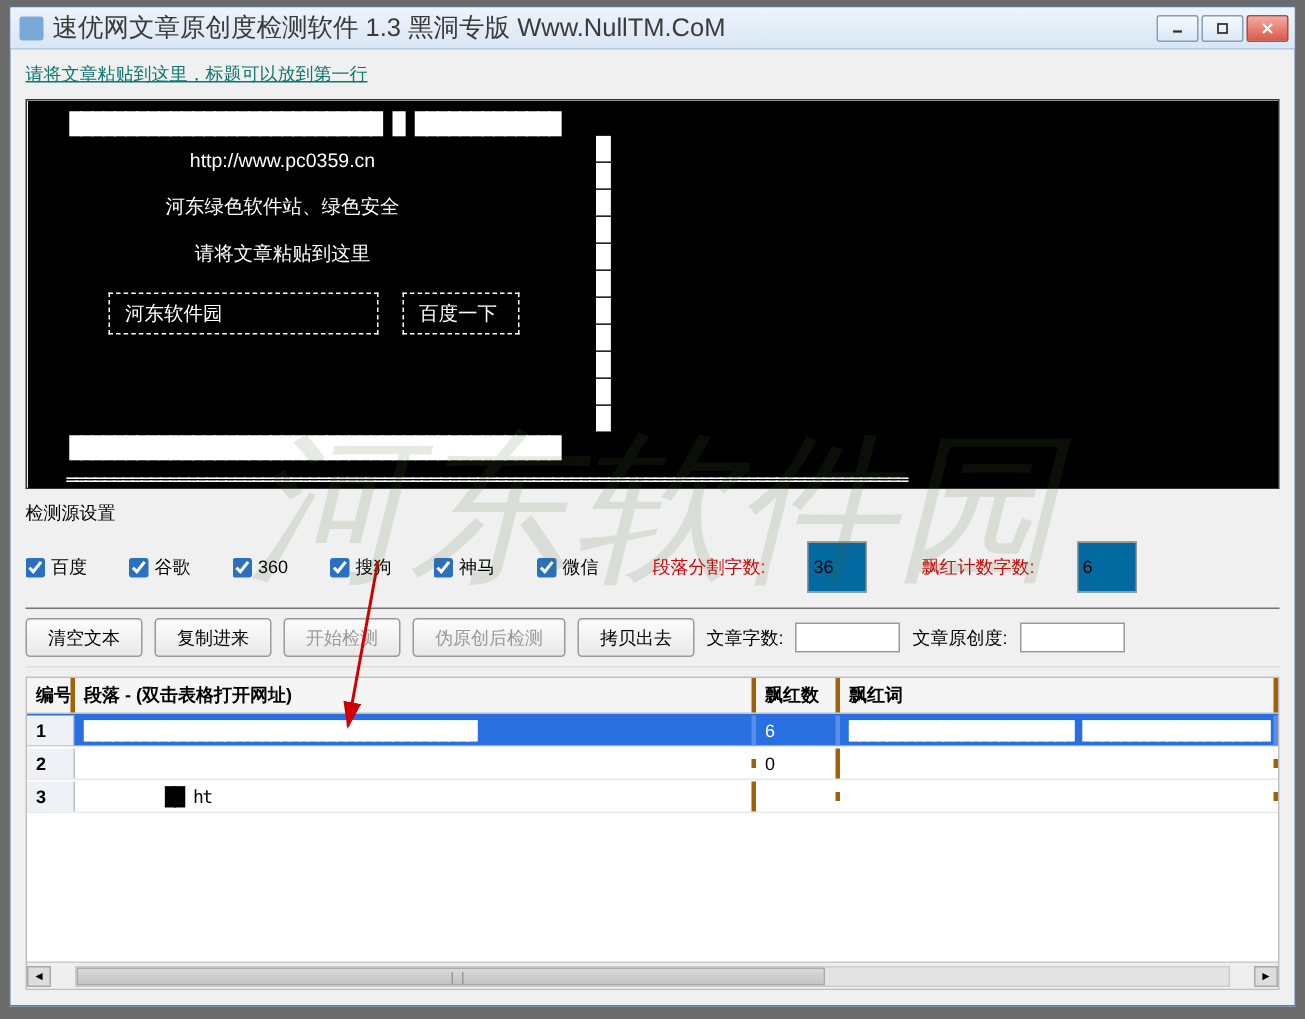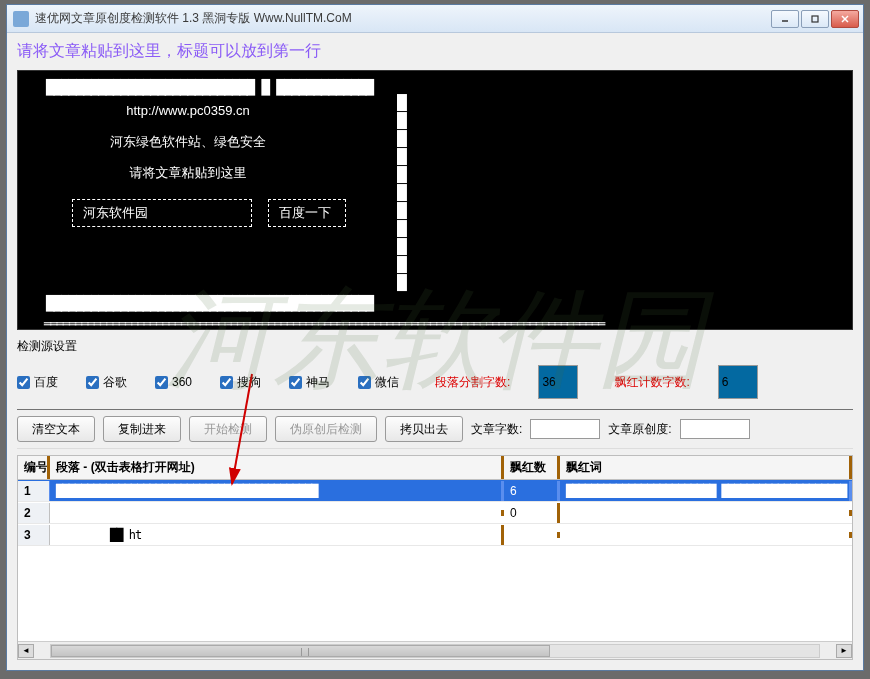--- a/index.html
+++ b/index.html
@@ -27,27 +27,27 @@
       border-bottom: 1px solid #b8c8dc;
       display: flex;
       align-items: center;
       padding: 0 4px 0 6px;
     }
     .app-icon {
       width: 16px; height: 16px;
       background: #7aa8d8; border-radius: 2px;
       margin-right: 6px;
     }
-    .titlebar-text { color: #3a3a3a; flex: 1; font-size: 12px; }
+    .titlebar-text { color: #3a3a3a; flex: 1; font-size: 17px; }
     .win-btns { display: flex; gap: 2px; }
     .win-btn { width: 28px; height: 18px; border: 1px solid #8a9eb8; border-radius: 2px; display: flex; align-items: center; justify-content: center; font-size: 10px; background: linear-gradient(#f5f9fe,#dbe8f6); }
     .win-btn.close { background: linear-gradient(#f4aaa0,#d85b4b); color: #fff; border-color: #b04a3e; }
     .win-btn svg { width: 10px; height: 10px; }
     .content { flex: 1; padding: 6px 10px 10px 10px; display: flex; flex-direction: column; gap: 6px; }
-    .placeholder-line { color: #8b5cf6; font-size: 16px; padding: 2px 0; }
+    .placeholder-line { color: #0f766e; font-size: 12px; padding: 2px 0; text-decoration: underline; }
     .black-area {
       background: #000;
       border: 1px solid #333;
       height: 260px;
       position: relative;
       overflow: auto;
       color: #fff;
     }
     .hash-top, .hash-bottom, .hash-side {
       position: absolute;

